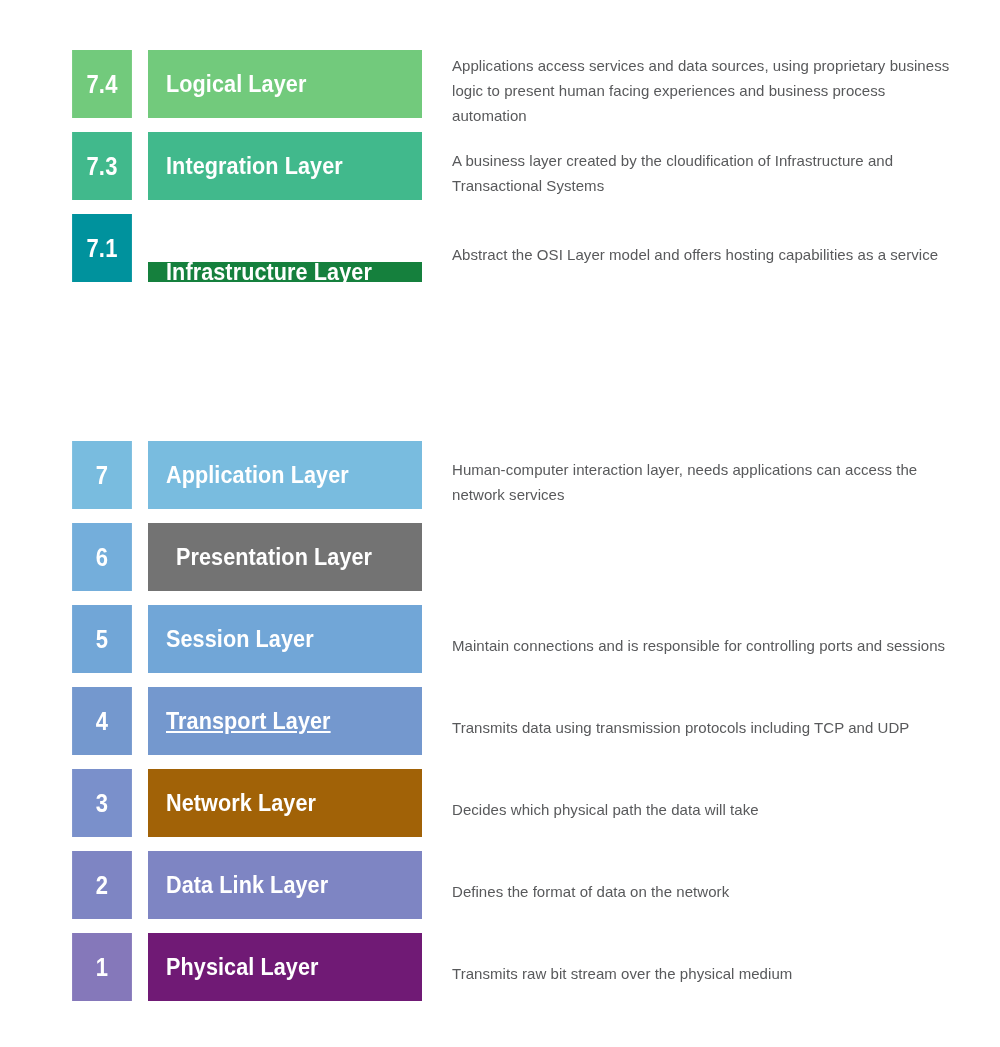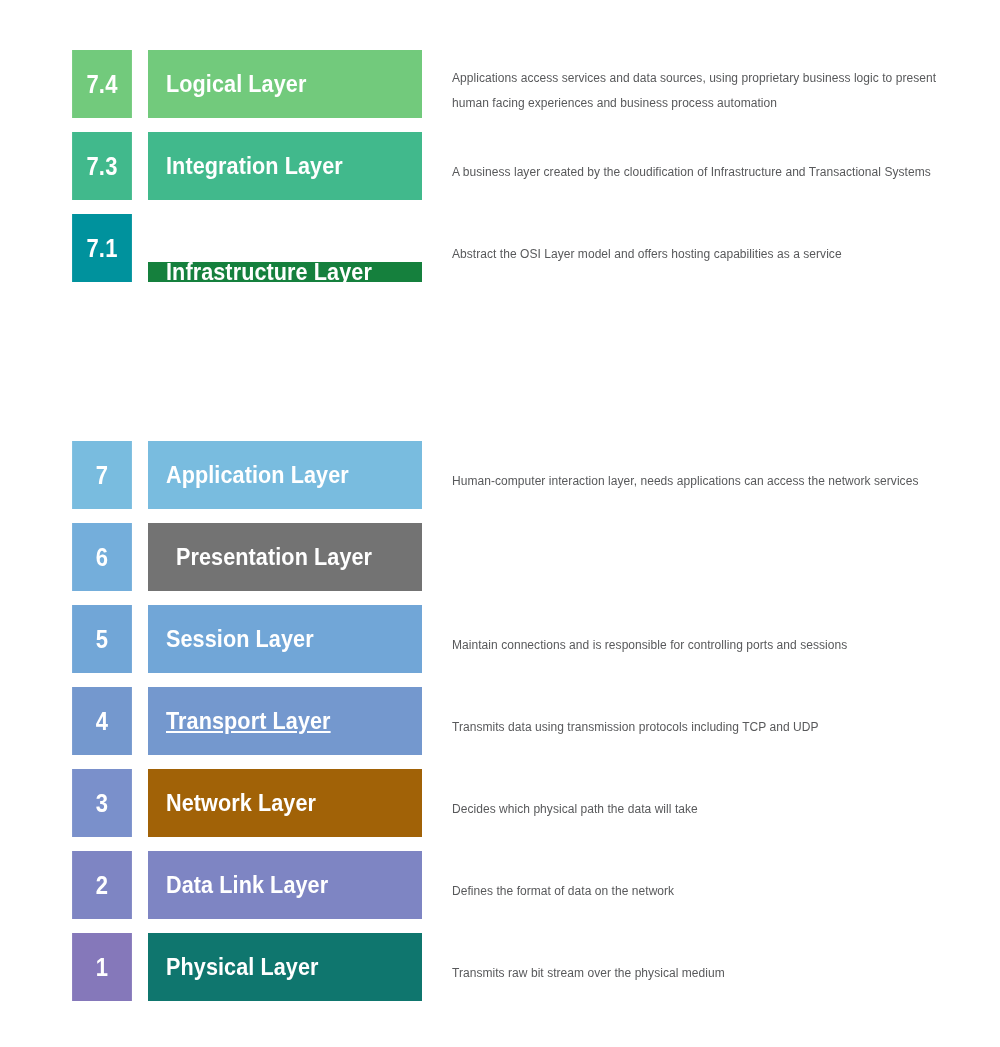--- a/index.html
+++ b/index.html
@@ -75,21 +75,21 @@
     transform-origin: left center;
     white-space: nowrap;
   }
 
   .desc {
     margin-left: 30px;
     flex: 1 1 auto;
     display: flex;
     align-items: center;
     color: #58595b;
-    font-size: 12px;
+    font-size: 15px;
     line-height: 25px;
     max-width: 500px;
     letter-spacing: 0.05px;
     margin-top: 13px;
   }
 </style>
 </head>
 <body>
 
 <div class="diagram">
@@ -153,19 +153,19 @@
       </div>
       <div class="layer-row">
         <div class="num-box" style="background: rgb(126, 133, 195);">2</div>
         <div class="name-box" style="background: rgb(126, 133, 195);">
           <span>Data Link Layer</span>
         </div>
         <div class="desc">Defines the format of data on the network</div>
       </div>
       <div class="layer-row">
         <div class="num-box" style="background: rgb(133, 120, 186);">1</div>
-        <div class="name-box" style="background: #0f766e;">
+        <div class="name-box" style="background: #701a75;">
           <span>Physical Layer</span>
         </div>
         <div class="desc">Transmits raw bit stream over the physical medium</div>
       </div>
     </div>
 </div>
 
 </body></html>

